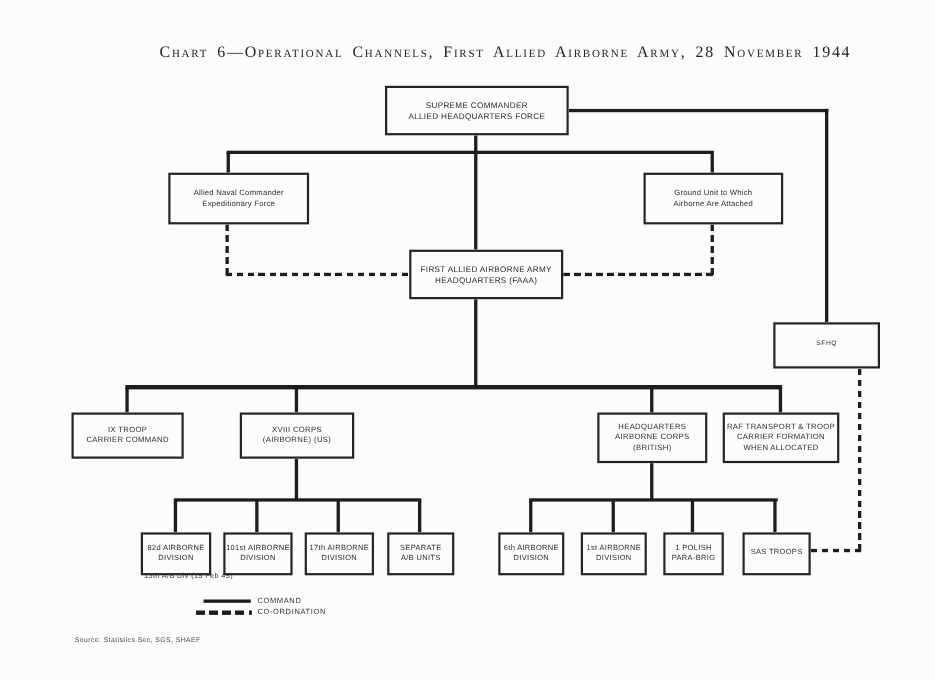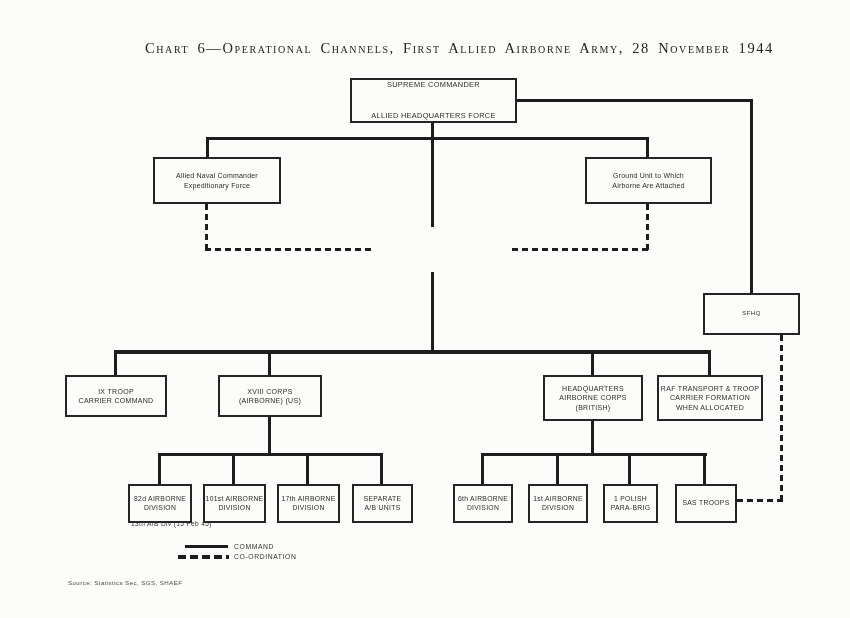--- a/index.html
+++ b/index.html
@@ -19,21 +19,21 @@
     white-space:nowrap;
   }
   .canvas{position:absolute;inset:0;}
   .node{
     position:absolute;box-sizing:border-box;border:2px solid #242424;
     background:var(--paper);display:flex;flex-direction:column;
     align-items:center;justify-content:center;text-align:center;
     line-height:1.3;letter-spacing:0.3px;color:#2a2a2a;
   }
   .node .node-line{white-space:nowrap;}
-  .node.lg{font-size:7.4px;justify-content:space-between;}
+  .node.lg{font-size:7.4px;}
   .node.md{font-size:7px;}
   .node.sm{font-size:6.8px;}
   .node.xs{font-size:6px;letter-spacing:0.5px;}
   .node.mixed{text-transform:none;font-size:7px;letter-spacing:0.2px;}
   .edge{position:absolute;}
   .edge.solid{background:var(--ink);}
   .edge.dashed.h{background:repeating-linear-gradient(90deg,var(--ink) 0 6px,transparent 6px 10px);}
   .edge.dashed.v{background:repeating-linear-gradient(180deg,var(--ink) 0 6px,transparent 6px 10px);}
   .footnote{
     position:absolute;left:131px;top:520px;font-size:6.5px;
@@ -94,20 +94,24 @@
         <div class="node-line">ALLIED HEADQUARTERS FORCE</div>
       </div>
       <div class="node mixed" style="left: 153px; top: 157px; width: 128px; height: 47px;">
         <div class="node-line">Allied Naval Commander</div>
         <div class="node-line">Expeditionary Force</div>
       </div>
       <div class="node mixed" style="left: 585px; top: 157px; width: 127px; height: 47px;">
         <div class="node-line">Ground Unit to Which</div>
         <div class="node-line">Airborne Are Attached</div>
       </div>
+      <div class="node lg" style="left: 372px; top: 227px; width: 140px; height: 45px;">
+        <div class="node-line">FIRST ALLIED AIRBORNE ARMY</div>
+        <div class="node-line">HEADQUARTERS (FAAA)</div>
+      </div>
       <div class="node xs" style="left: 703px; top: 293px; width: 97px; height: 42px;">
         <div class="node-line">SFHQ</div>
       </div>
       <div class="node md" style="left: 65px; top: 375px; width: 102px; height: 42px;">
         <div class="node-line">IX TROOP</div>
         <div class="node-line">CARRIER COMMAND</div>
       </div>
       <div class="node md" style="left: 218px; top: 375px; width: 104px; height: 42px;">
         <div class="node-line">XVIII CORPS</div>
         <div class="node-line">(AIRBORNE) (US)</div>

